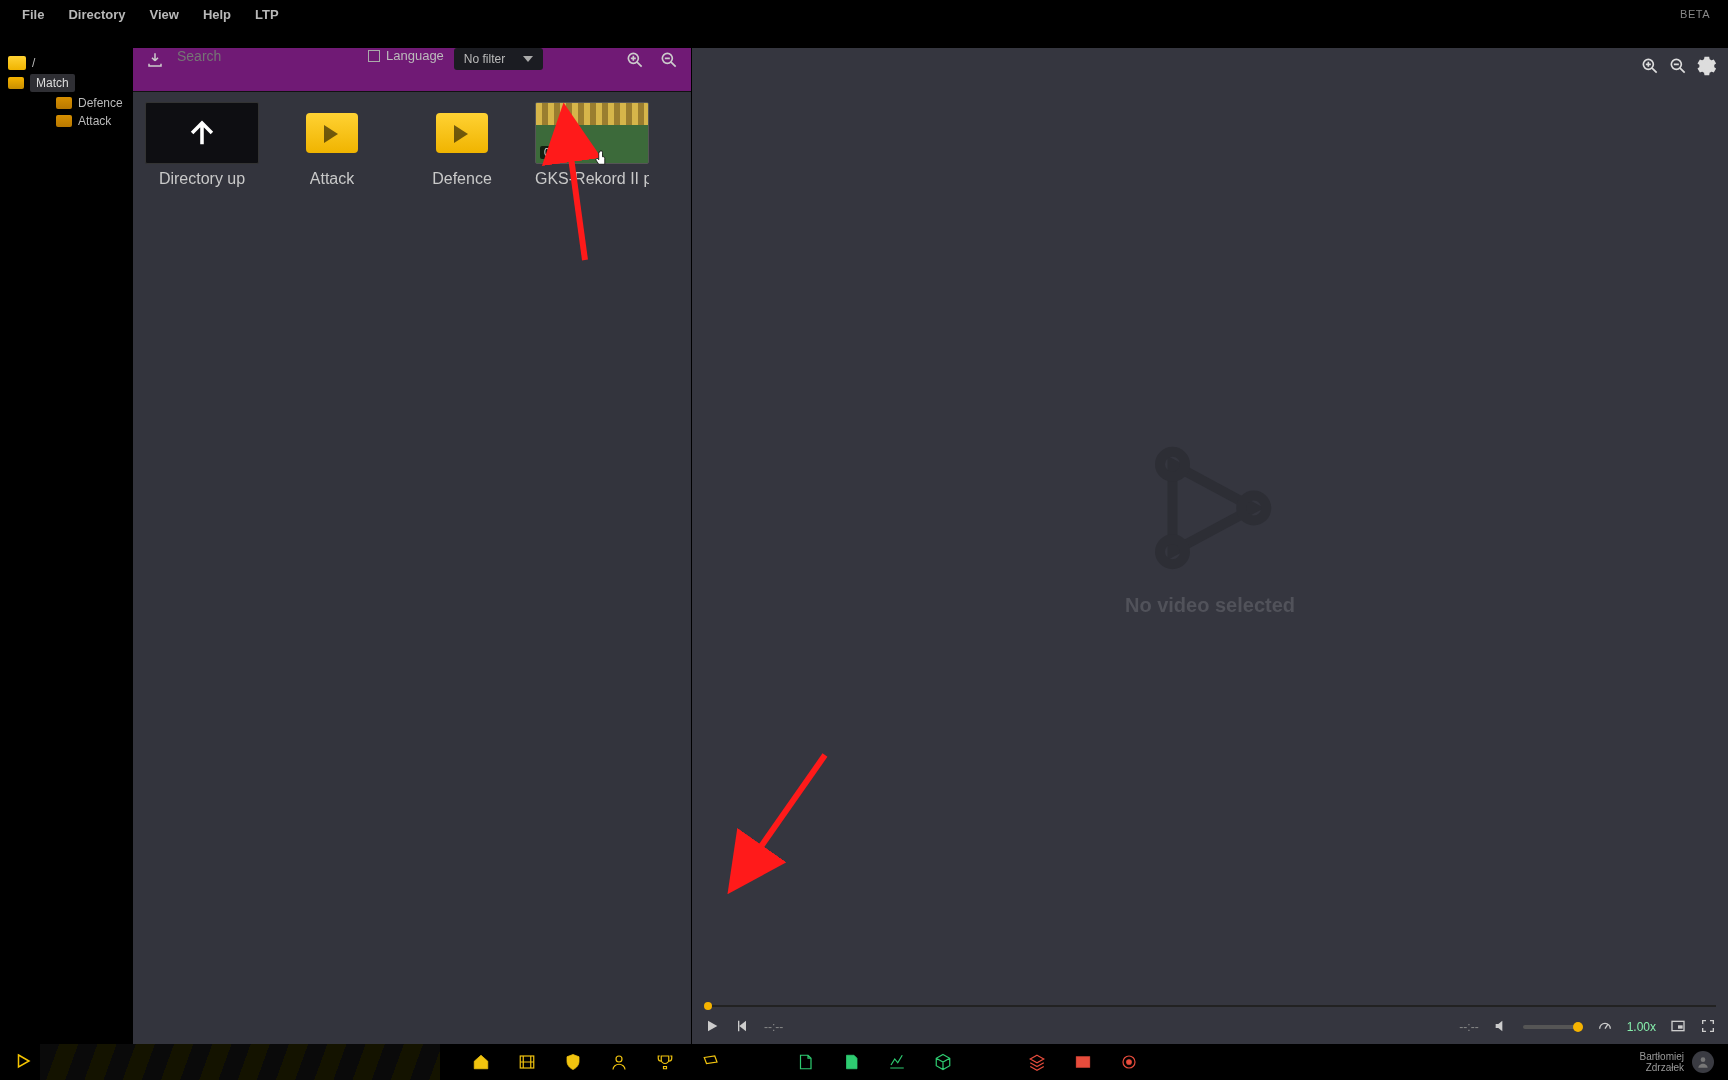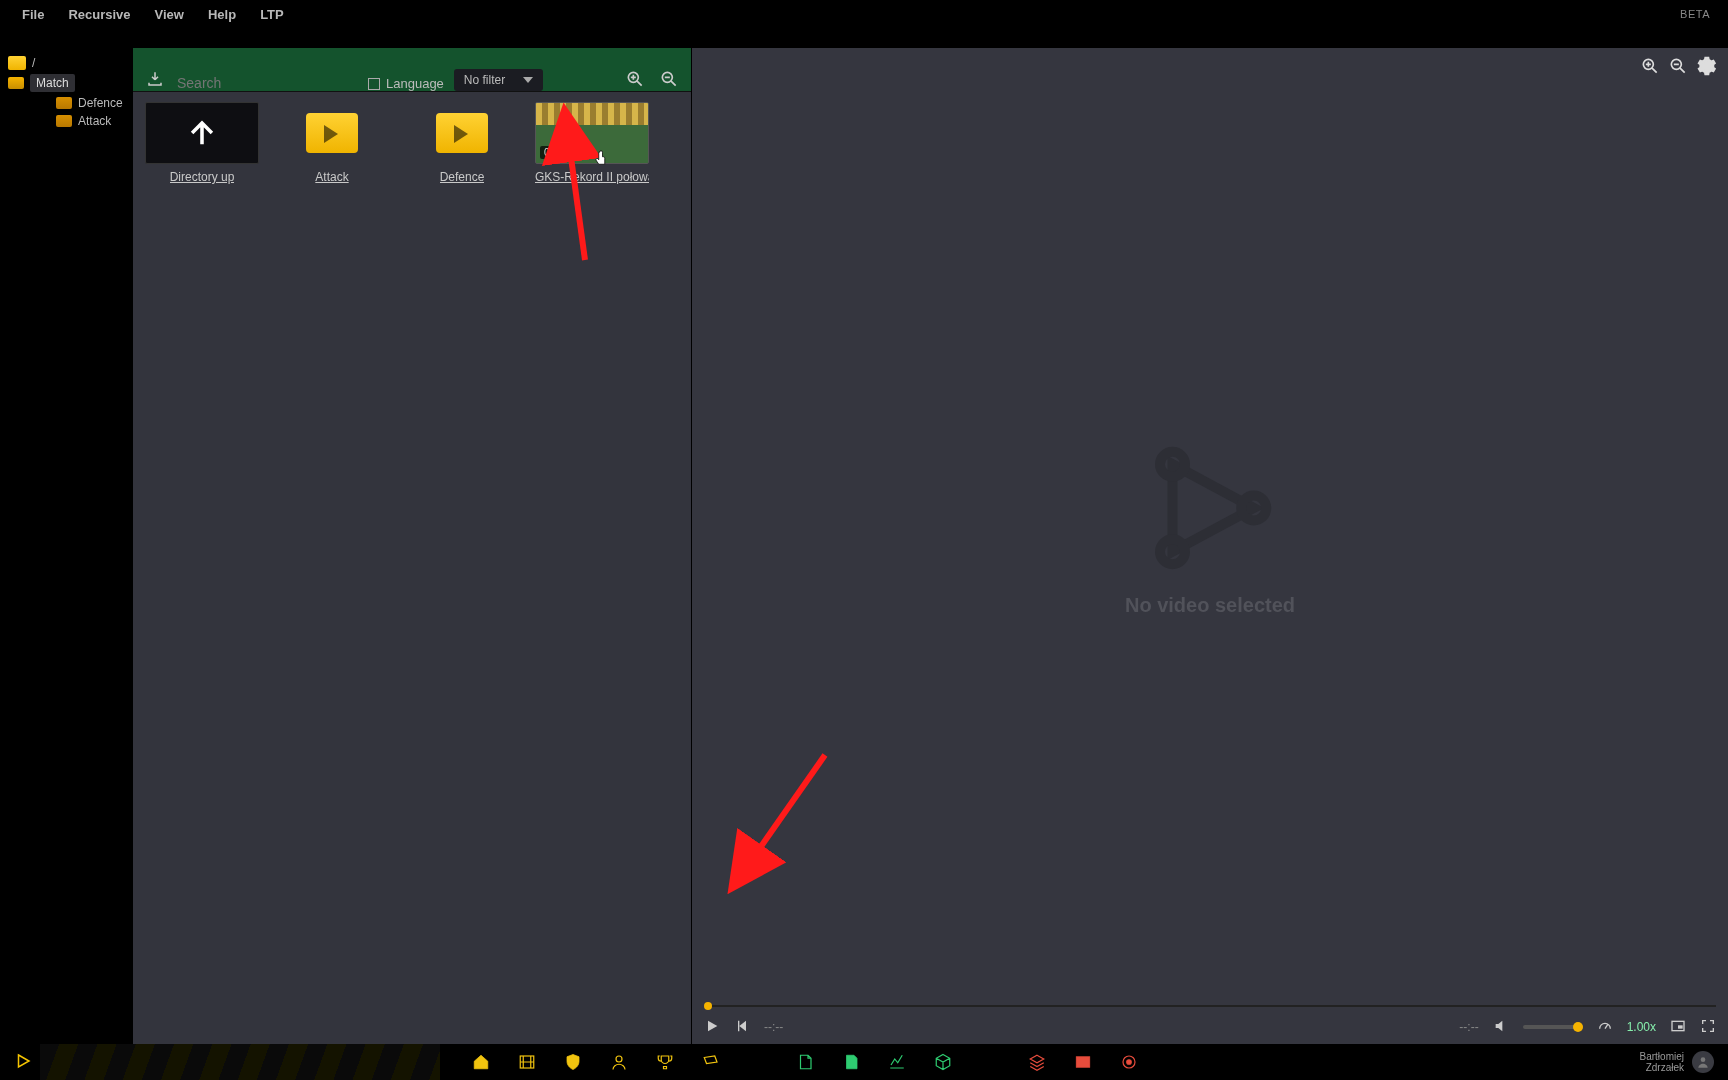--- a/index.html
+++ b/index.html
@@ -20,21 +20,21 @@
 .tree-row.indent1 { }
 .tree-row.indent2 { padding-left: 56px; }
 .folder-icon { width: 18px; height: 14px; background: linear-gradient(#ffd233,#f0b400); border-radius: 2px; position: relative; }
 .folder-icon.small { width: 16px; height: 12px; background: linear-gradient(#f5b300,#c88e00); }
 .folder-icon.small2 { background: linear-gradient(#d68f00,#b87800); }
 .tree-label { color: #bbb; font-size: 12px; }
 .tree-label.sel { background: #2f2f34; color: #ddd; padding: 2px 6px; border-radius: 2px; }
 
 
 .browser { width: 560px; background: #33343d; display: flex; flex-direction: column; border-right: 1px solid #000; border-left: 1px solid #000; }
-.toolbar { display: flex; align-items: flex-end; gap: 10px; height: 44px; padding: 0 10px; background: #14532d; border-bottom: 1px solid #111; }
+.toolbar { display: flex; align-items: flex-start; gap: 10px; height: 44px; padding: 0 10px; background: #701a75; border-bottom: 1px solid #111; }
 .tb-btn { width: 24px; height: 24px; display: flex; align-items: center; justify-content: center; color: #ccc; }
 .tb-btn svg { width: 18px; height: 18px; }
 .search-input { flex: 0 0 130px; background: transparent; border: none; outline: none; color: #aaa; font-size: 14px; }
 .recursive { display: flex; align-items: center; gap: 6px; color: #bbb; font-size: 13px; }
 .chk { width: 12px; height: 12px; border: 1.5px solid #aaa; }
 .nofilter { display: flex; align-items: center; gap: 18px; background: #1b1c22; padding: 4px 10px; border-radius: 3px; color: #bbb; font-size: 12px; }
 .nofilter .arrow-down { border-left: 5px solid transparent; border-right: 5px solid transparent; border-top: 6px solid #aaa; }
 .toolbar .flexfill { flex: 1; }
 .magnify svg { width: 20px; height: 20px; stroke: #ccc; fill: none; stroke-width: 2; }
 
@@ -43,21 +43,21 @@
 .thumb { width: 114px; height: 62px; display: flex; align-items: center; justify-content: center; border-radius: 2px; position: relative; }
 .thumb.dirup { background: #0e0e12; border: 1px solid #333; }
 .thumb.dirup svg { width: 34px; height: 34px; color: #fff; }
 .thumb.fld { }
 .folder-big { width: 52px; height: 40px; background: linear-gradient(#ffd233,#f0b400); border-radius: 4px; position: relative; }
 .folder-big .play-tri { position: absolute; left: 18px; top: 12px; border-left: 14px solid rgba(0,0,0,0.55); border-top: 9px solid transparent; border-bottom: 9px solid transparent; }
 .thumb.video { background: #4a6; background: linear-gradient(#6b914d 0%, #6b914d 35%, #3c6a3a 35%, #3c6a3a 100%); border: 1px solid #555; overflow: hidden; }
 .thumb.video .stands { position: absolute; top: 0; left: 0; right: 0; height: 22px; background: repeating-linear-gradient(90deg, #d6b54a 0, #d6b54a 6px, #9a7d2f 6px, #9a7d2f 12px); }
 .thumb.video .pitch { position: absolute; left: 0; right: 0; top: 22px; bottom: 0; background: #3c6a3a; }
 .thumb.video .duration { position: absolute; left: 4px; bottom: 4px; background: rgba(0,0,0,0.7); color: #ddd; font-size: 10px; padding: 1px 4px; border-radius: 2px; }
-.tile-label { font-size: 12px; color: #c9c9c9; text-align: center; max-width: 114px; white-space: nowrap; overflow: hidden; text-overflow: clip; text-decoration: underline; }
+.tile-label { font-size: 16px; color: #c9c9c9; text-align: center; max-width: 114px; white-space: nowrap; overflow: hidden; text-overflow: clip; }
 
 
 .viewer { flex: 1; background: #35363f; position: relative; display: flex; flex-direction: column; }
 .viewer-tools { position: absolute; top: 8px; right: 12px; display: flex; gap: 8px; }
 .viewer-tools .vtool svg { width: 20px; height: 20px; stroke: #ddd; fill: none; stroke-width: 2; }
 .viewer-tools .gear svg { fill: #ddd; }
 .player-area { flex: 1; display: flex; align-items: center; justify-content: center; flex-direction: column; gap: 8px; }
 .big-logo svg { width: 150px; height: 150px; }
 .novideo { color: #51525a; font-size: 20px; font-weight: 600; }
 .timeline { height: 8px; position: relative; margin: 0 12px; }
@@ -95,21 +95,21 @@
 .arrow-ann svg { overflow: visible; }
 
 .cursor-hand { position:absolute; left: 592px; top: 150px; z-index:60; pointer-events:none;}
 .cursor-hand svg { width:18px; height:18px; }
 </style>
 </head>
 <body>
 
 <div class="menubar">
   <div class="menu-item">File</div>
-  <div class="menu-item">Recursive</div>
+  <div class="menu-item">Directory</div>
   <div class="menu-item">View</div>
   <div class="menu-item">Help</div>
   <div class="menu-item">LTP</div>
   <div class="spacer"></div>
   <div class="beta">BETA</div>
 </div>
 
 <div class="workspace">
 
   <div class="tree">

